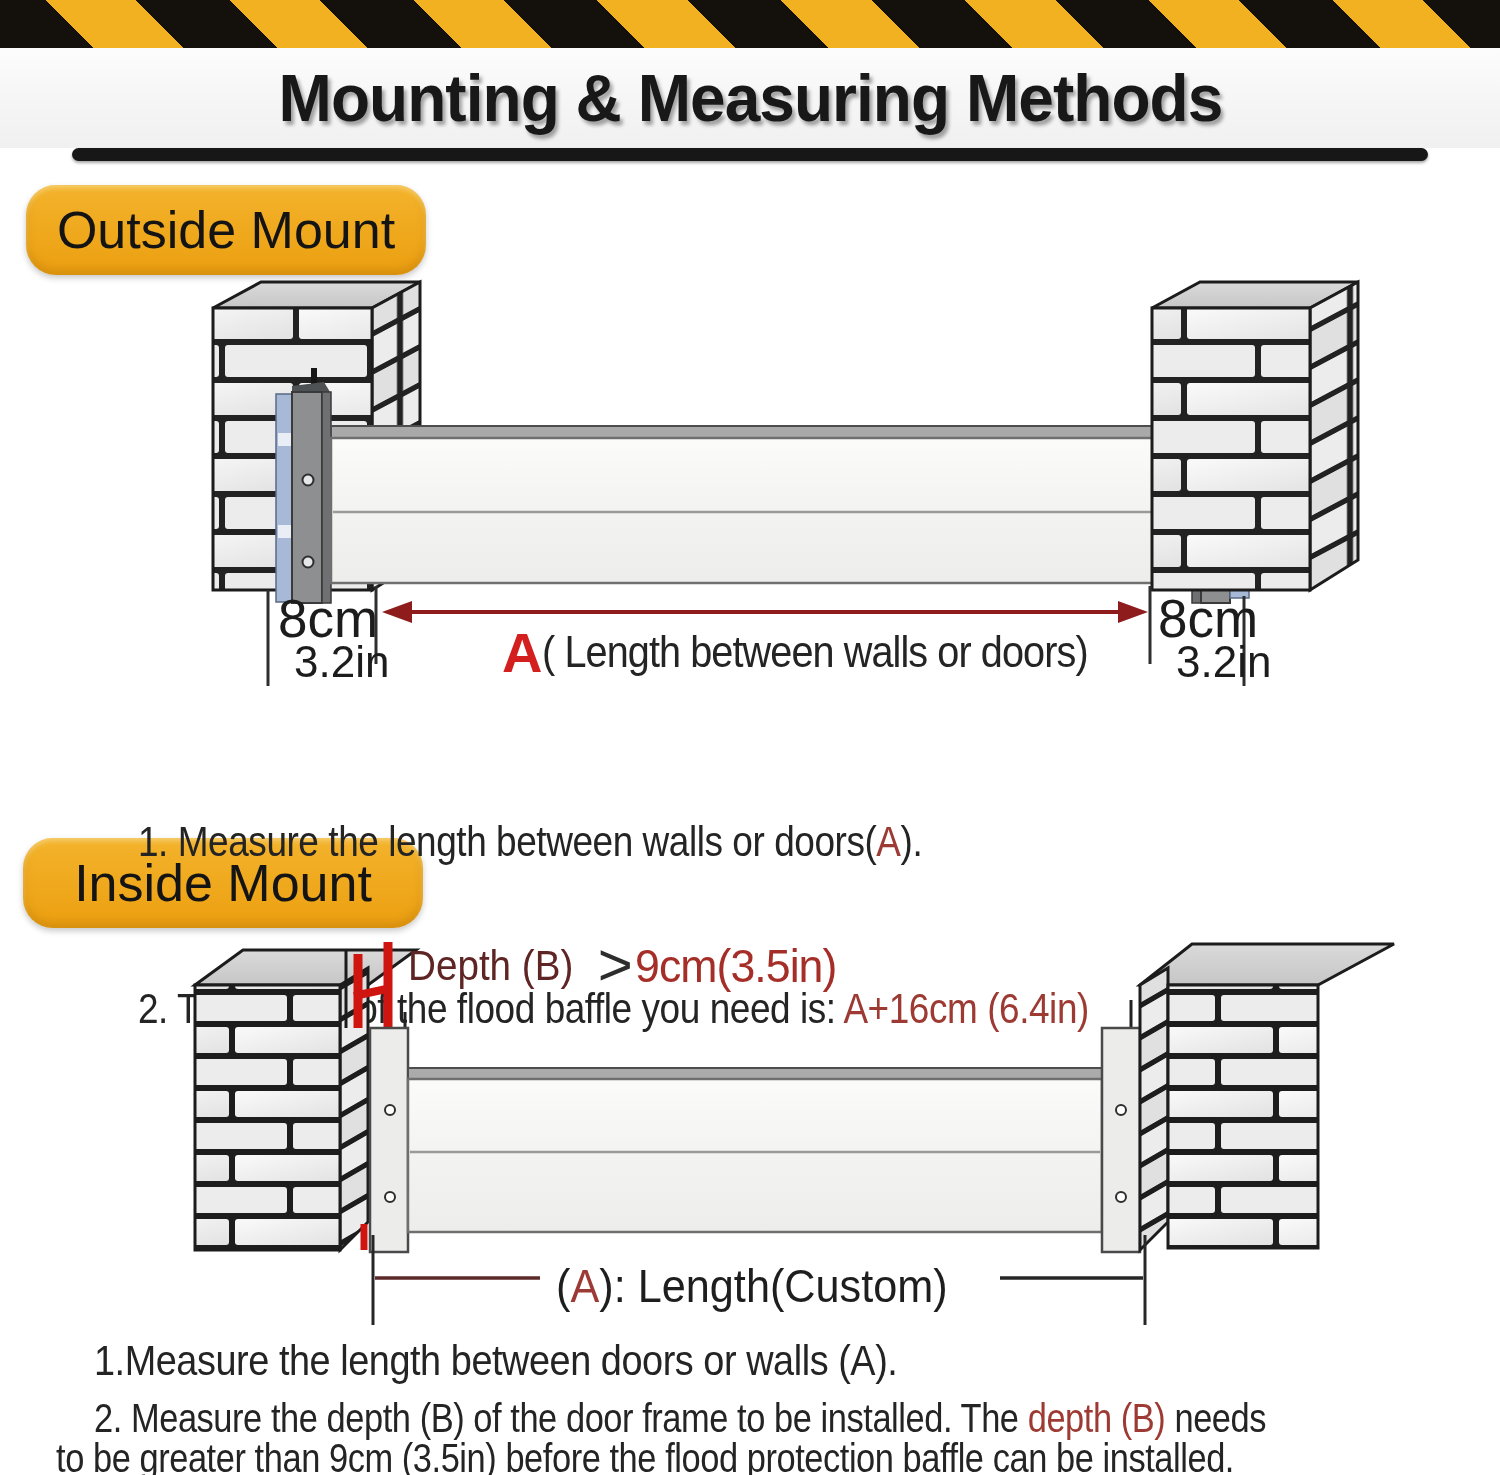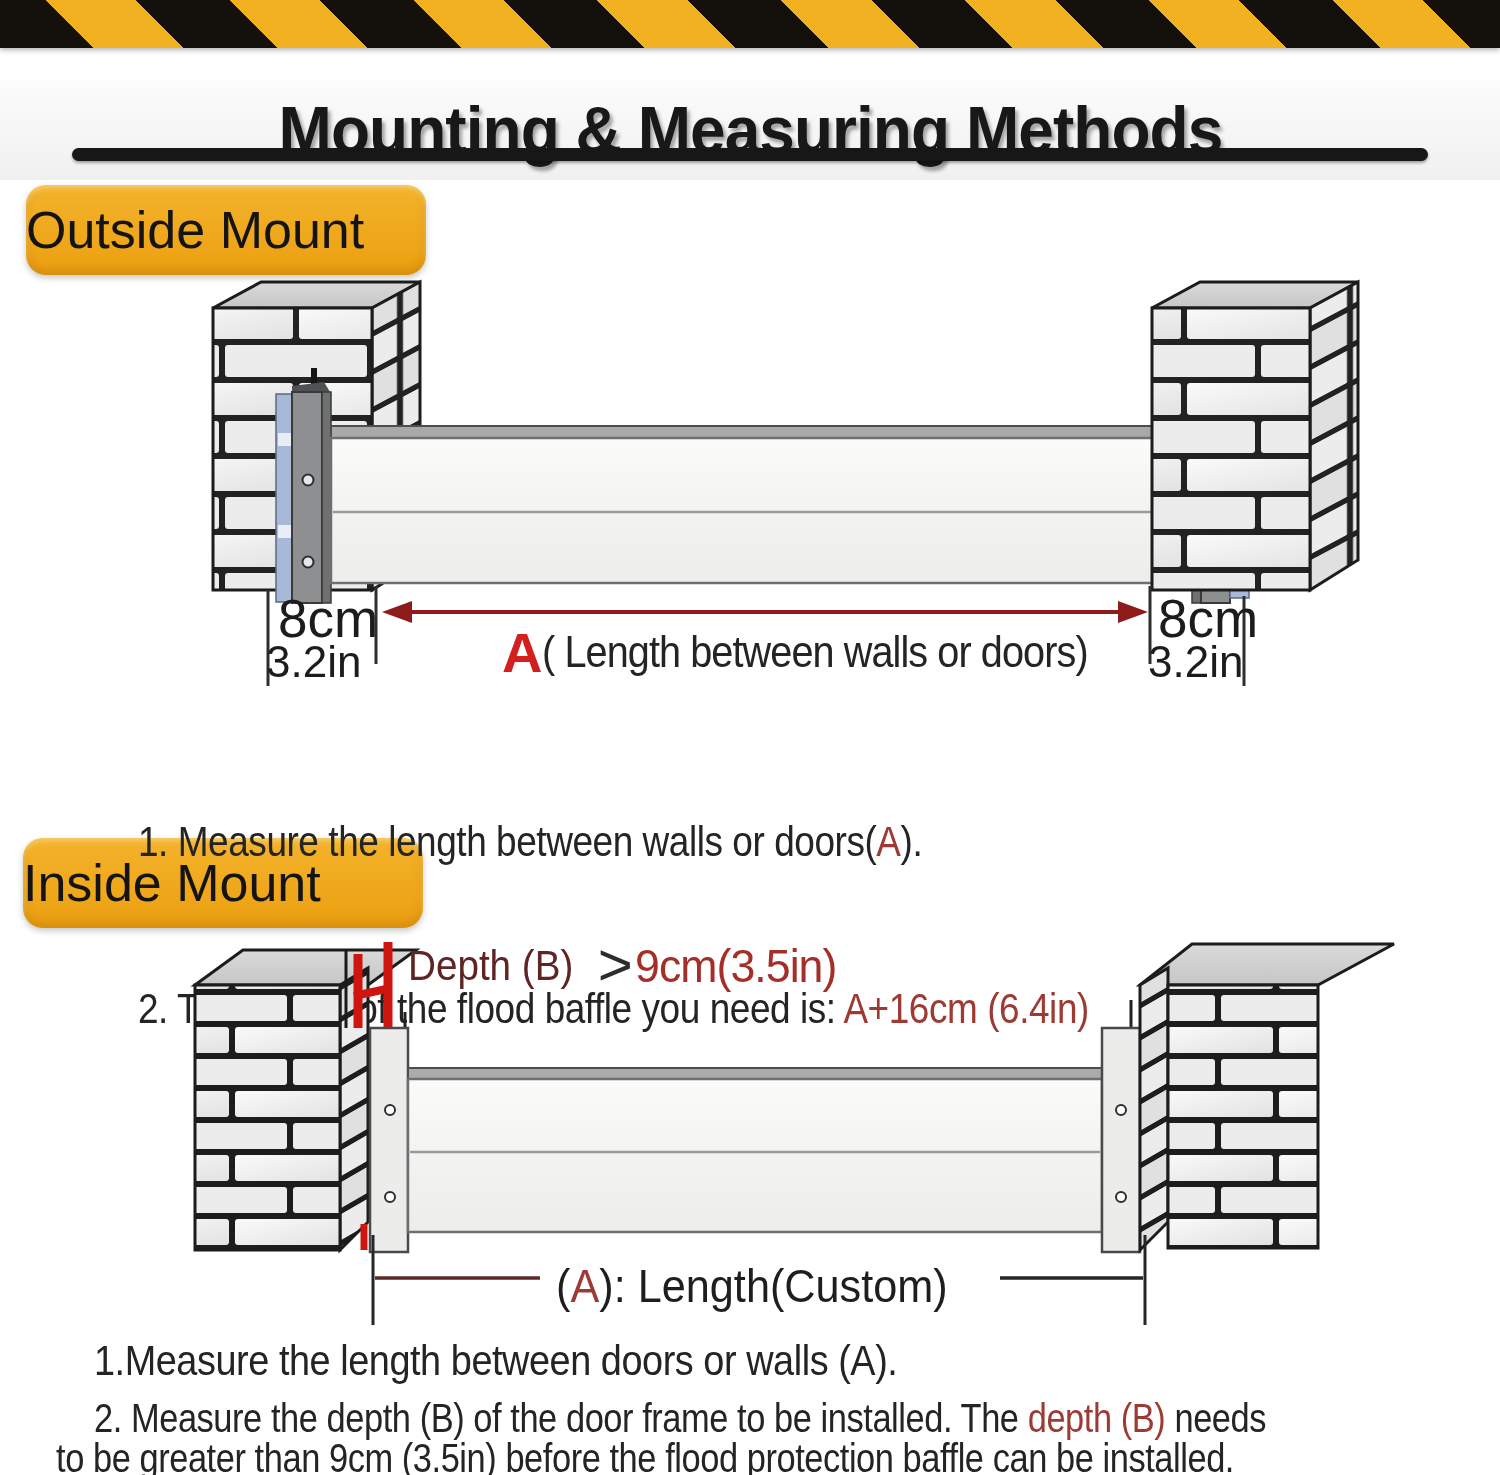--- a/index.html
+++ b/index.html
@@ -11,49 +11,49 @@
 
   
   .caution-band{
     left:0;top:0;width:1500px;height:48px;
     background:repeating-linear-gradient(45deg,#14110d 0 66px,#f1b120 66px 130px);
     box-shadow:0 2px 5px rgba(0,0,0,.3);
   }
   .title-strip{
     left:0;top:48px;width:1500px;height:100px;
     background:linear-gradient(180deg,#fcfcfc,#f0f0f0);
-    display:flex;align-items:center;justify-content:center;margin-top:32px;
+    display:flex;align-items:center;justify-content:center;
   }
   .page-title{
     font-size:66px;font-weight:bold;letter-spacing:-1px;color:#181818;
     text-shadow:3px 4px 4px rgba(0,0,0,.35);
     transform:scaleX(.97);white-space:nowrap;
   }
   .divider-bar{
     left:72px;top:148px;width:1356px;height:13px;background:#171717;border-radius:7px;
     box-shadow:0 2px 3px rgba(0,0,0,.35);
   }
 
   
   .mount-badge{
-    width:400px;height:90px;border-radius:20px;
+    width:400px;height:90px;border-radius:30px;
     background:linear-gradient(180deg,#f3b32c,#ec9f10);
     box-shadow:0 3px 6px rgba(0,0,0,.22), inset 0 -5px 10px rgba(150,95,0,.28), inset 0 3px 5px rgba(255,235,170,.55);
-    display:flex;align-items:center;
+    display:flex;align-items:center;justify-content:center;
     font-size:52px;color:#141414;white-space:nowrap;
   }
   .badge-outside{left:26px;top:185px;}
   .badge-inside{left:23px;top:838px;}
 
   
   .diagram{left:0;display:block;}
 
   
   .dim-num{font-size:53px;color:#1c1c1c;white-space:nowrap;line-height:1;}
-  .dim-num.small{font-size:44px;}
+  .dim-num.small{font-size:44px;padding-left:28px;}
   .a-caption{display:flex;align-items:flex-start;white-space:nowrap;}
   .a-caption .big-a{font-size:56px;line-height:.9;font-weight:bold;color:#d41f1f;}
   .a-caption .cap-text{font-size:44px;line-height:1.1;color:#242424;transform:scaleX(.9);transform-origin:left top;letter-spacing:-1px;}
 
   .steps{font-size:42px;line-height:1.24;color:#242424;transform:scaleX(.88);transform-origin:left top;letter-spacing:-.5px;white-space:pre;}
   .steps .red{color:#9c3a33;}
   .steps-bottom-l1{font-size:43px;white-space:pre;transform:scaleX(.88);transform-origin:left top;letter-spacing:-.5px;color:#242424;}
   .steps-bottom{font-size:40px;line-height:1.22;white-space:pre;transform:scaleX(.86);transform-origin:left top;letter-spacing:-.5px;color:#242424;}
   .steps-bottom .red{color:#9c3a33;}
 

